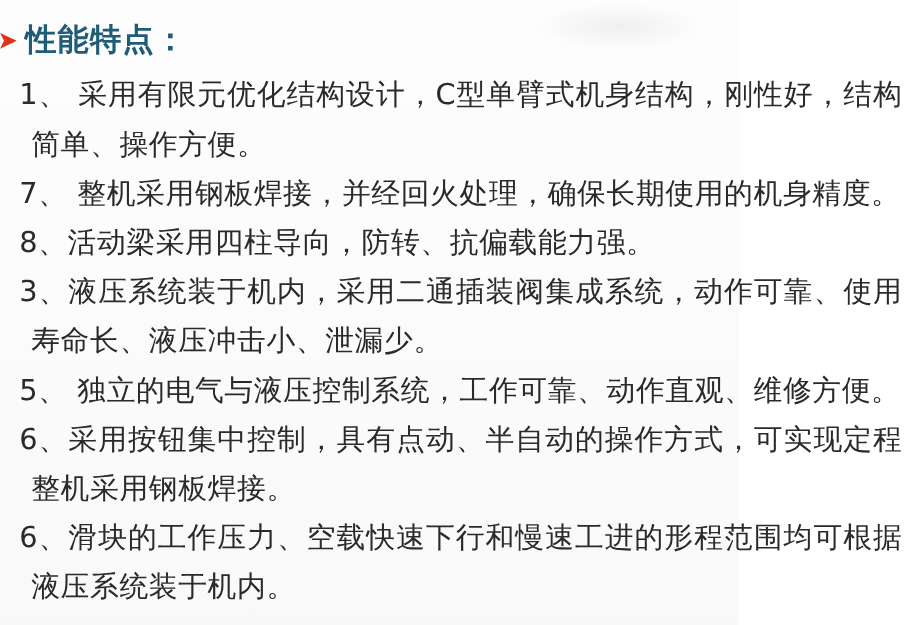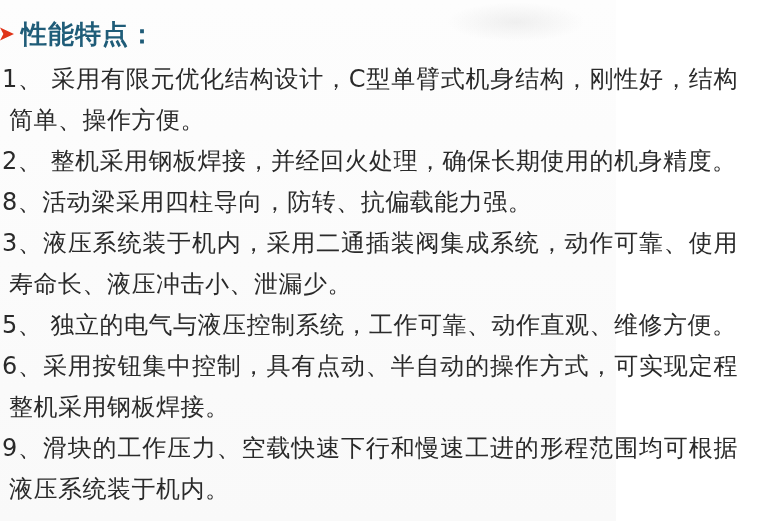--- a/index.html
+++ b/index.html
@@ -58,22 +58,22 @@
     width: 752px;
   }
   .line {
     margin: 0;
     font-size: 24px;
     line-height: 41px;
     color: var(--body, #2a2a2a);
     white-space: nowrap;
     letter-spacing: 0.5px;
   }
-  .line.num  { padding-left: 2px; }
-  .line.cont { padding-left: 9px;  }
+  .line.num  { padding-left: 16px; }
+  .line.cont { padding-left: 26px;  }
   
   .line.full {
     white-space: normal;
     text-align: justify;
     text-align-last: justify;
     width: 736px;
   }
 </style>
 </head>
 <body>
@@ -82,23 +82,23 @@
   <div class="smudge"></div>
 
   <div class="heading-row">
     <span class="arrow-icon"></span>
     <h1 class="heading">性能特点：</h1>
   </div>
 
   <div class="feature-list">
     <p class="line num full">1、 采用有限元优化结构设计，C型单臂式机身结构，刚性好，结构</p>
     <p class="line cont">简单、操作方便。</p>
-    <p class="line num">2、 整机采用钢板焊接，并经回火处理，确保长期使用的机身精度。</p>
+    <p class="line num">7、 整机采用钢板焊接，并经回火处理，确保长期使用的机身精度。</p>
     <p class="line num">8、活动梁采用四柱导向，防转、抗偏载能力强。</p>
     <p class="line num full">3、液压系统装于机内，采用二通插装阀集成系统，动作可靠、使用</p>
     <p class="line cont">寿命长、液压冲击小、泄漏少。</p>
     <p class="line num">5、 独立的电气与液压控制系统，工作可靠、动作直观、维修方便。</p>
     <p class="line num full">6、采用按钮集中控制，具有点动、半自动的操作方式，可实现定程</p>
     <p class="line cont">整机采用钢板焊接。</p>
-    <p class="line num full">9、滑块的工作压力、空载快速下行和慢速工进的形程范围均可根据</p>
+    <p class="line num full">6、滑块的工作压力、空载快速下行和慢速工进的形程范围均可根据</p>
     <p class="line cont">液压系统装于机内。</p>
   </div>
 </div>
 
 </body></html>

